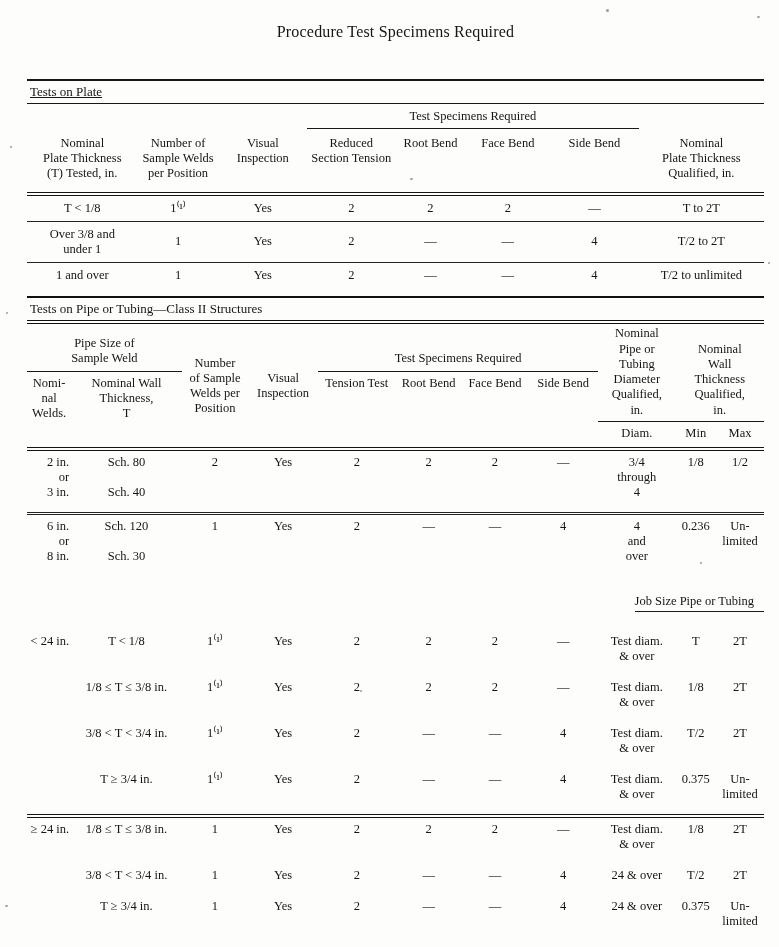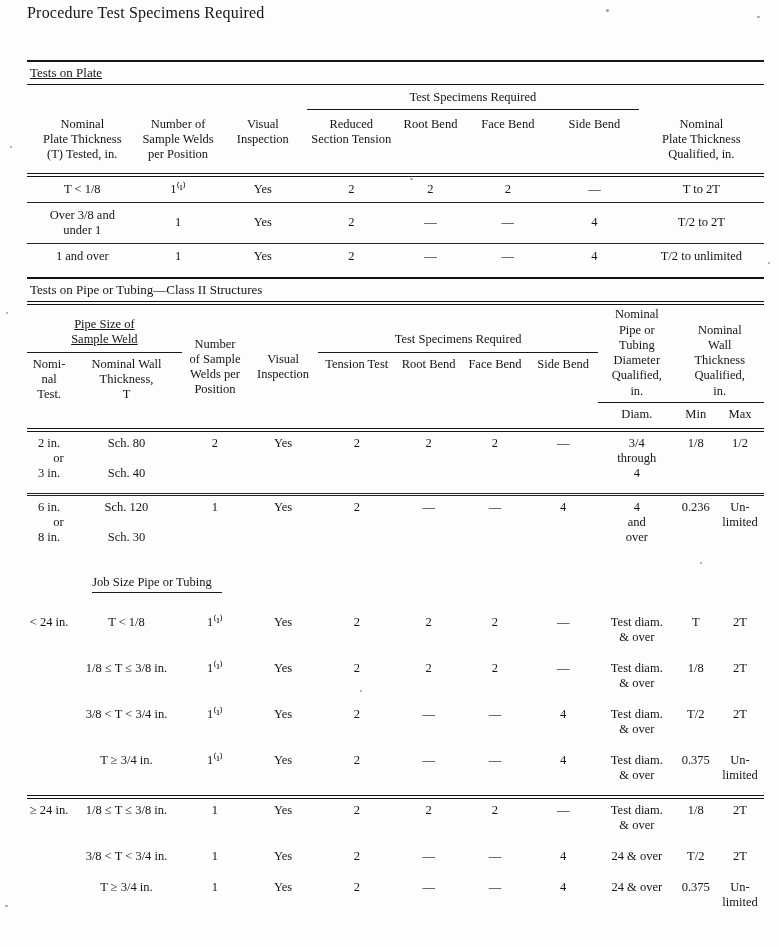--- a/index.html
+++ b/index.html
@@ -3,51 +3,51 @@
 <meta charset="utf-8">
 <style>
   html,body{margin:0;padding:0;}
   body{
     width:779px;height:947px;overflow:hidden;position:relative;
     background:#fdfdfb;color:#151515;
     font-family:"Liberation Serif", serif;
     font-size:12.5px;line-height:1.2;
   }
   .page{padding:0 15px 0 27px;}
-  .doc-title{font-size:16px;line-height:1.6;letter-spacing:.2px;}
+  .doc-title{text-align:center;font-size:16px;line-height:1.6;margin-top:19px;letter-spacing:.2px;}
   .section-bar{
     border-top:2.5px solid #161616;border-bottom:1.6px solid #161616;
     padding:3px 0 4px 3px;font-size:13px;margin-top:8px;
   }
   .bar-plate{margin-top:34px;text-decoration:underline;}
   .bar-pipe{border-top:2.5px solid #101010;border-bottom:4px double #101010;}
   table{width:100%;border-collapse:collapse;table-layout:fixed;}
   th{font-weight:normal;}
   th,td{padding:2px;}
   
   .t1 thead{border-bottom:4px double #141414;}
   .t1 .group-row td{padding:5px 0 0;}
   .t1 .group-head{border-bottom:1.6px solid #191919;text-align:center;padding:5px 0 4px;}
   .t1 .head-row th{vertical-align:top;text-align:center;white-space:pre-line;padding:7px 2px 11px;}
   .t1 tbody td{text-align:center;white-space:pre-line;vertical-align:middle;padding:5px 2px;}
   .t1 tbody tr + tr{border-top:1.4px solid #242424;}
   
   .t2 th{text-align:center;white-space:pre-line;vertical-align:top;}
   .t2 thead{border-bottom:4px double #141414;}
   .t2 .gh-underline{border-bottom:1.6px solid #191919;vertical-align:bottom;padding-bottom:5px;}
-  .t2 .gh-pipe{padding-top:12px;text-decoration:underline;}
+  .t2 .gh-pipe{padding-top:12px;}
   .t2 .gh-qual{vertical-align:bottom;line-height:1.22;padding-bottom:3px;}
   .t2 .mid-col{vertical-align:middle;}
   .t2 .rowB{vertical-align:top;padding-top:4px;}
   .t2 .rowC th{padding:4px 0 6px;}
   .t2 tbody td{text-align:center;white-space:pre-wrap;vertical-align:top;padding:4px 2px 12px;}
-  .t2 tbody td.c-left{text-align:center;padding-left:2px;}
+  .t2 tbody td.c-left{text-align:right;padding-left:2px;}
   .t2 tbody tr.sep{border-top:3px double #242424;margin-top:14px;}
   .t2 tbody tr.heavy{border-top:4px double #141414;}
-  .t2 .subsection-row td{padding:3px 0 3px 34px;text-align:left;}
+  .t2 .subsection-row td{padding:3px 0 3px 34px;text-align:right;}
   .t2 .subsection-label{display:inline-block;border-bottom:1.5px solid #1c1c1c;padding:0 10px 2px 0;}
   
   .speck{position:absolute;background:#4c4c4c;border-radius:50%;opacity:.55;}
 </style>
 </head>
 <body>
 
 <div class="page">
 
   <div class="doc-title">
@@ -166,21 +166,21 @@
 in.</th>
         <th colspan="2" rowspan="2" class="gh-underline gh-qual">Nominal
 Wall
 Thickness
 Qualified,
 in.</th>
       </tr>
       <tr>
         <th rowspan="2" class="rowB">Nomi-
 nal
-Test.</th>
+Welds.</th>
         <th rowspan="2" class="rowB">Nominal Wall
 Thickness,
 T</th>
         <th rowspan="2" class="rowB">Tension Test</th>
         <th rowspan="2" class="rowB">Root Bend</th>
         <th rowspan="2" class="rowB">Face Bend</th>
         <th rowspan="2" class="rowB">Side Bend</th>
       </tr>
       <tr class="rowC">
         <th>Diam.</th>

